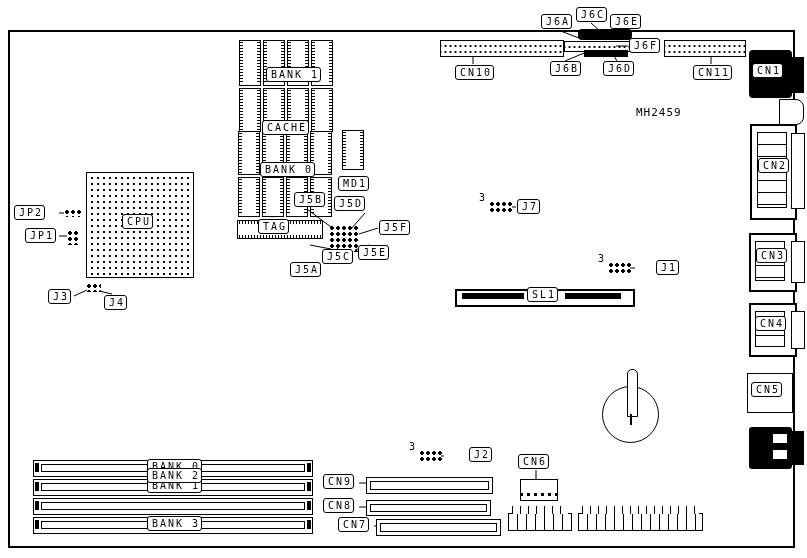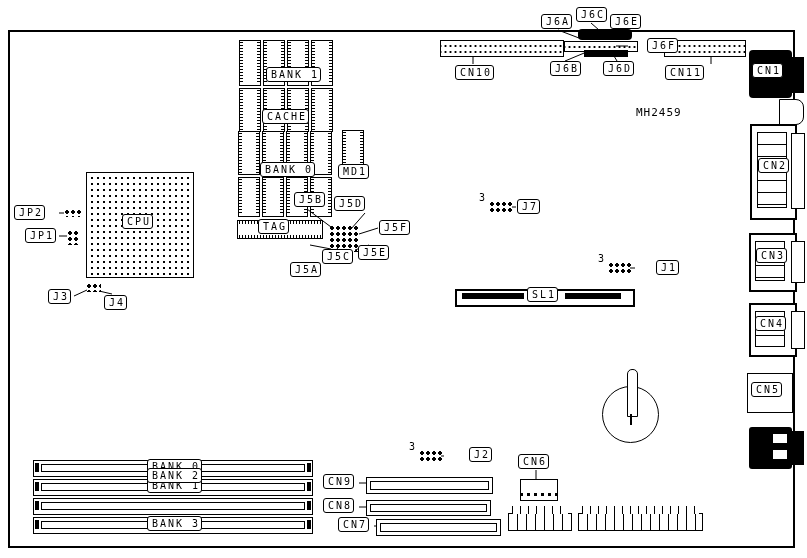--- a/index.html
+++ b/index.html
@@ -145,43 +145,43 @@
   <line x1="444" y1="456" x2="441" y2="456" stroke="#000" stroke-width="1"></line>
   <line x1="359" y1="483" x2="367" y2="483" stroke="#000" stroke-width="1"></line>
   <line x1="359" y1="507" x2="367" y2="507" stroke="#000" stroke-width="1"></line>
   <line x1="374" y1="526" x2="377" y2="526" stroke="#000" stroke-width="1"></line>
   <line x1="536" y1="470" x2="536" y2="479" stroke="#000" stroke-width="1"></line>
 </svg>
 
 <div class="a lbl" style="left:541px;top:14px">J6A</div>
 <div class="a lbl" style="left:576px;top:7px">J6C</div>
 <div class="a lbl" style="left:610px;top:14px">J6E</div>
-<div class="a lbl" style="left:647px;top:38px">J6F</div>
+<div class="a lbl" style="left:629px;top:38px">J6F</div>
 <div class="a lbl" style="left:550px;top:61px">J6B</div>
 <div class="a lbl" style="left:603px;top:61px">J6D</div>
 <div class="a lbl" style="left:455px;top:65px">CN10</div>
-<div class="a lbl" style="left:665px;top:65px">CN11</div>
+<div class="a lbl" style="left:693px;top:65px">CN11</div>
 <div class="a pn" style="left:636px;top:106px">MH2459</div>
 
 <div class="a lbl" style="left:752px;top:63px">CN1</div>
 <div class="a lbl" style="left:758px;top:158px">CN2</div>
 <div class="a lbl" style="left:756px;top:248px">CN3</div>
 <div class="a lbl" style="left:755px;top:316px">CN4</div>
 <div class="a lbl" style="left:751px;top:382px">CN5</div>
 
 <div class="a lbl" style="left:122px;top:214px">CPU</div>
 <div class="a lbl" style="left:14px;top:205px">JP2</div>
 <div class="a lbl" style="left:25px;top:228px">JP1</div>
 <div class="a lbl" style="left:48px;top:289px">J3</div>
 <div class="a lbl" style="left:104px;top:295px">J4</div>
 
 <div class="a lbl" style="left:266px;top:67px">BANK 1</div>
-<div class="a lbl" style="left:262px;top:109px">CACHE</div>
+<div class="a lbl" style="left:262px;top:120px">CACHE</div>
 <div class="a lbl" style="left:260px;top:162px">BANK 0</div>
-<div class="a lbl" style="left:338px;top:164px">MD1</div>
+<div class="a lbl" style="left:338px;top:176px">MD1</div>
 <div class="a lbl" style="left:258px;top:219px">TAG</div>
 
 <div class="a lbl" style="left:294px;top:192px">J5B</div>
 <div class="a lbl" style="left:334px;top:196px">J5D</div>
 <div class="a lbl" style="left:379px;top:220px">J5F</div>
 <div class="a lbl" style="left:290px;top:262px">J5A</div>
 <div class="a lbl" style="left:322px;top:249px">J5C</div>
 <div class="a lbl" style="left:358px;top:245px">J5E</div>
 
 <div class="a num" style="left:479px;top:192px">3</div>

